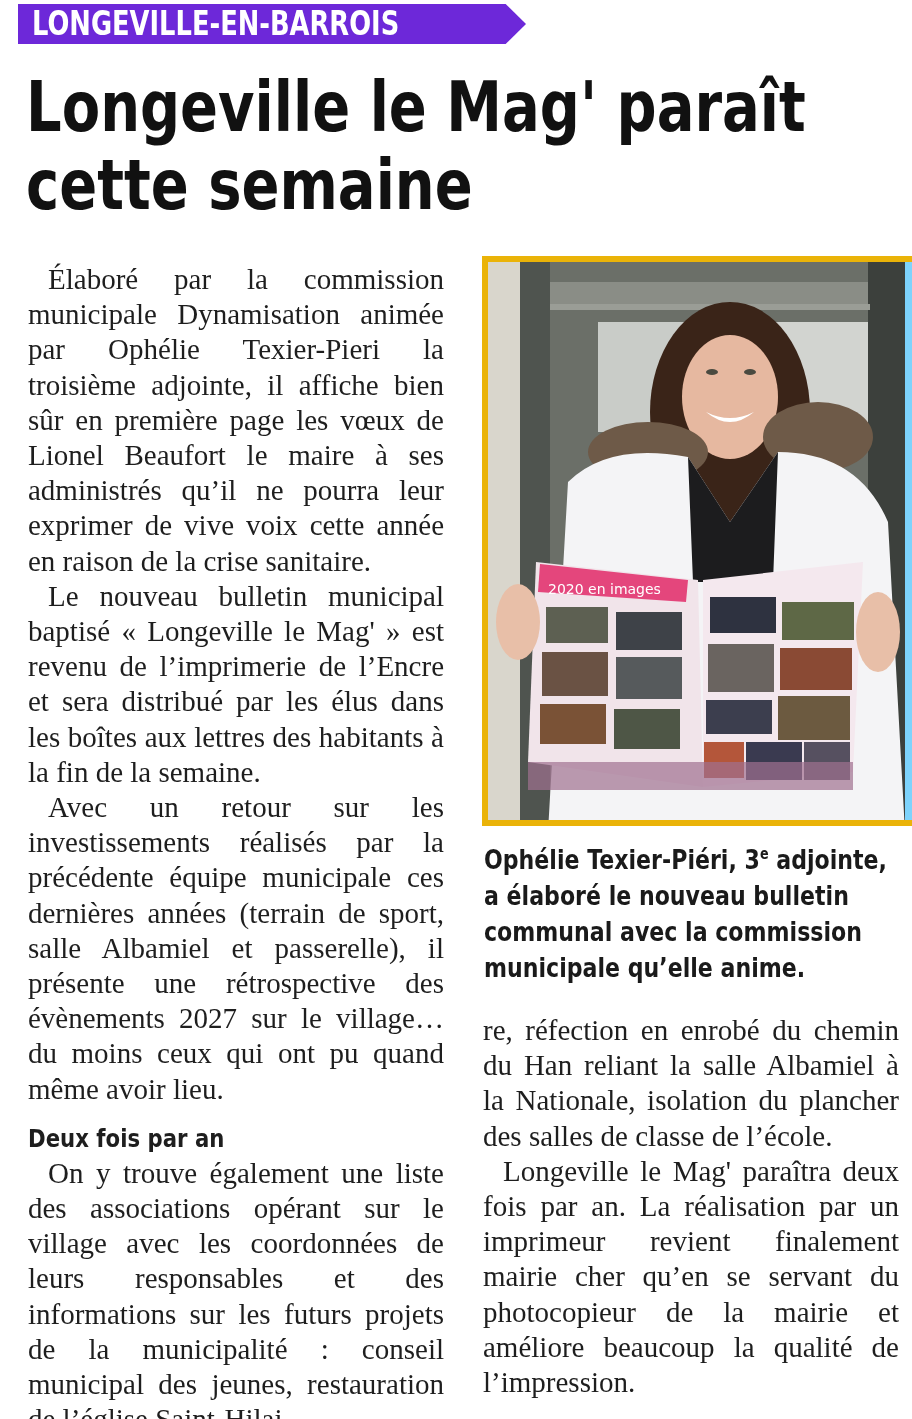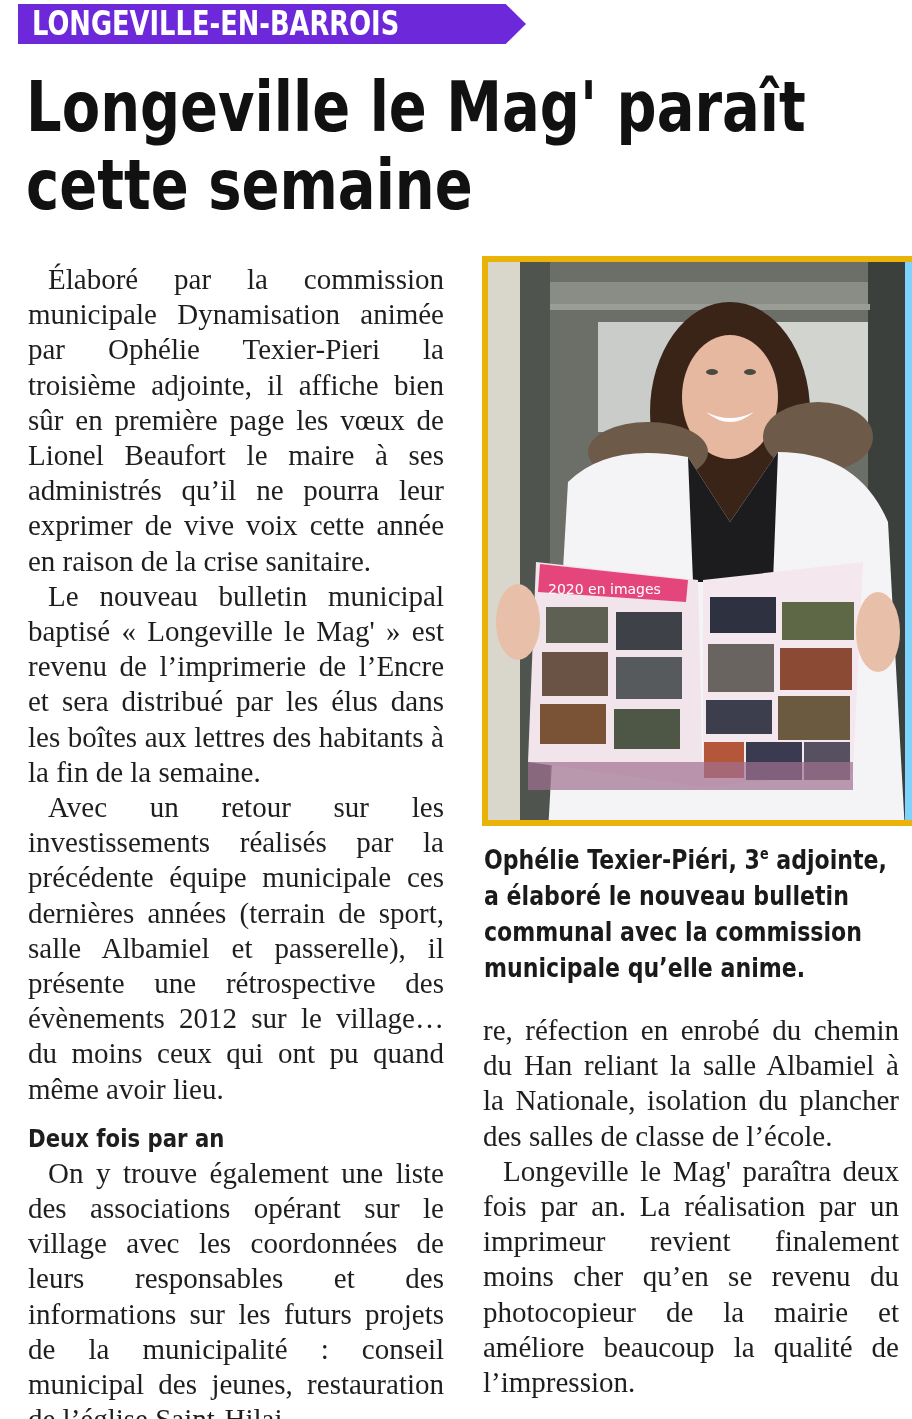--- a/index.html
+++ b/index.html
@@ -54,21 +54,21 @@
 </div>
 
 <h1 class="headline">
   <span>Longeville le Mag' paraît</span><br>
   <span>cette semaine</span>
 </h1>
 
 <div class="col col-left">
   <p>Élaboré par la commission municipale Dynamisation animée par Ophélie Texier-Pieri la troisième adjointe, il affiche bien sûr en première page les vœux de Lionel Beaufort le maire à ses administrés qu’il ne pourra leur exprimer de vive voix cette année en raison de la crise sanitaire.</p>
   <p>Le nouveau bulletin municipal baptisé « Longeville le Mag' » est revenu de l’imprimerie de l’Encre et sera distribué par les élus dans les boîtes aux lettres des habitants à la fin de la semaine.</p>
-  <p>Avec un retour sur les investissements réalisés par la précédente équipe municipale ces dernières années (terrain de sport, salle Albamiel et passerelle), il présente une rétrospective des évènements 2012 sur le village… du moins ceux qui ont pu quand même avoir lieu.</p>
+  <p>Avec un retour sur les investissements réalisés par la précédente équipe municipale ces dernières années (terrain de sport, salle Albamiel et passerelle), il présente une rétrospective des évènements 2027 sur le village… du moins ceux qui ont pu quand même avoir lieu.</p>
   <div class="subhead">Deux fois par an</div>
   <p>On y trouve également une liste des associations opérant sur le village avec les coordonnées de leurs responsables et des informations sur les futurs projets de la municipalité : conseil municipal des jeunes, restauration de l’église Saint-Hilai-</p>
 </div>
 
 <div class="photo">
   <svg width="417" height="570" viewBox="0 0 417 570" xmlns="http://www.w3.org/2000/svg">
 
     <rect x="0" y="0" width="417" height="570" fill="#6b6f68"></rect>
     <rect x="0" y="0" width="32" height="570" fill="#d9d6cc"></rect>
     <rect x="32" y="0" width="30" height="570" fill="#4f544f"></rect>
@@ -120,14 +120,14 @@
     <ellipse cx="390" cy="370" rx="22" ry="40" fill="#e8bfa8"></ellipse>
   </svg>
 </div>
 
 <div class="caption">
   <span>Ophélie Texier-Piéri, 3</span><sup>e</sup><span> adjointe, a élaboré le nouveau bulletin communal avec la commission municipale qu’elle anime.</span>
 </div>
 
 <div class="col col-right">
   <p class="cont">re, réfection en enrobé du chemin du Han reliant la salle Albamiel à la Nationale, isolation du plancher des salles de classe de l’école.</p>
-  <p>Longeville le Mag' paraîtra deux fois par an. La réalisation par un imprimeur revient finalement moins cher qu’en se revenu du photocopieur de la mairie et améliore beaucoup la qualité de l’impression.</p>
+  <p>Longeville le Mag' paraîtra deux fois par an. La réalisation par un imprimeur revient finalement mairie cher qu’en se servant du photocopieur de la mairie et améliore beaucoup la qualité de l’impression.</p>
 </div>
 
 </body></html>

